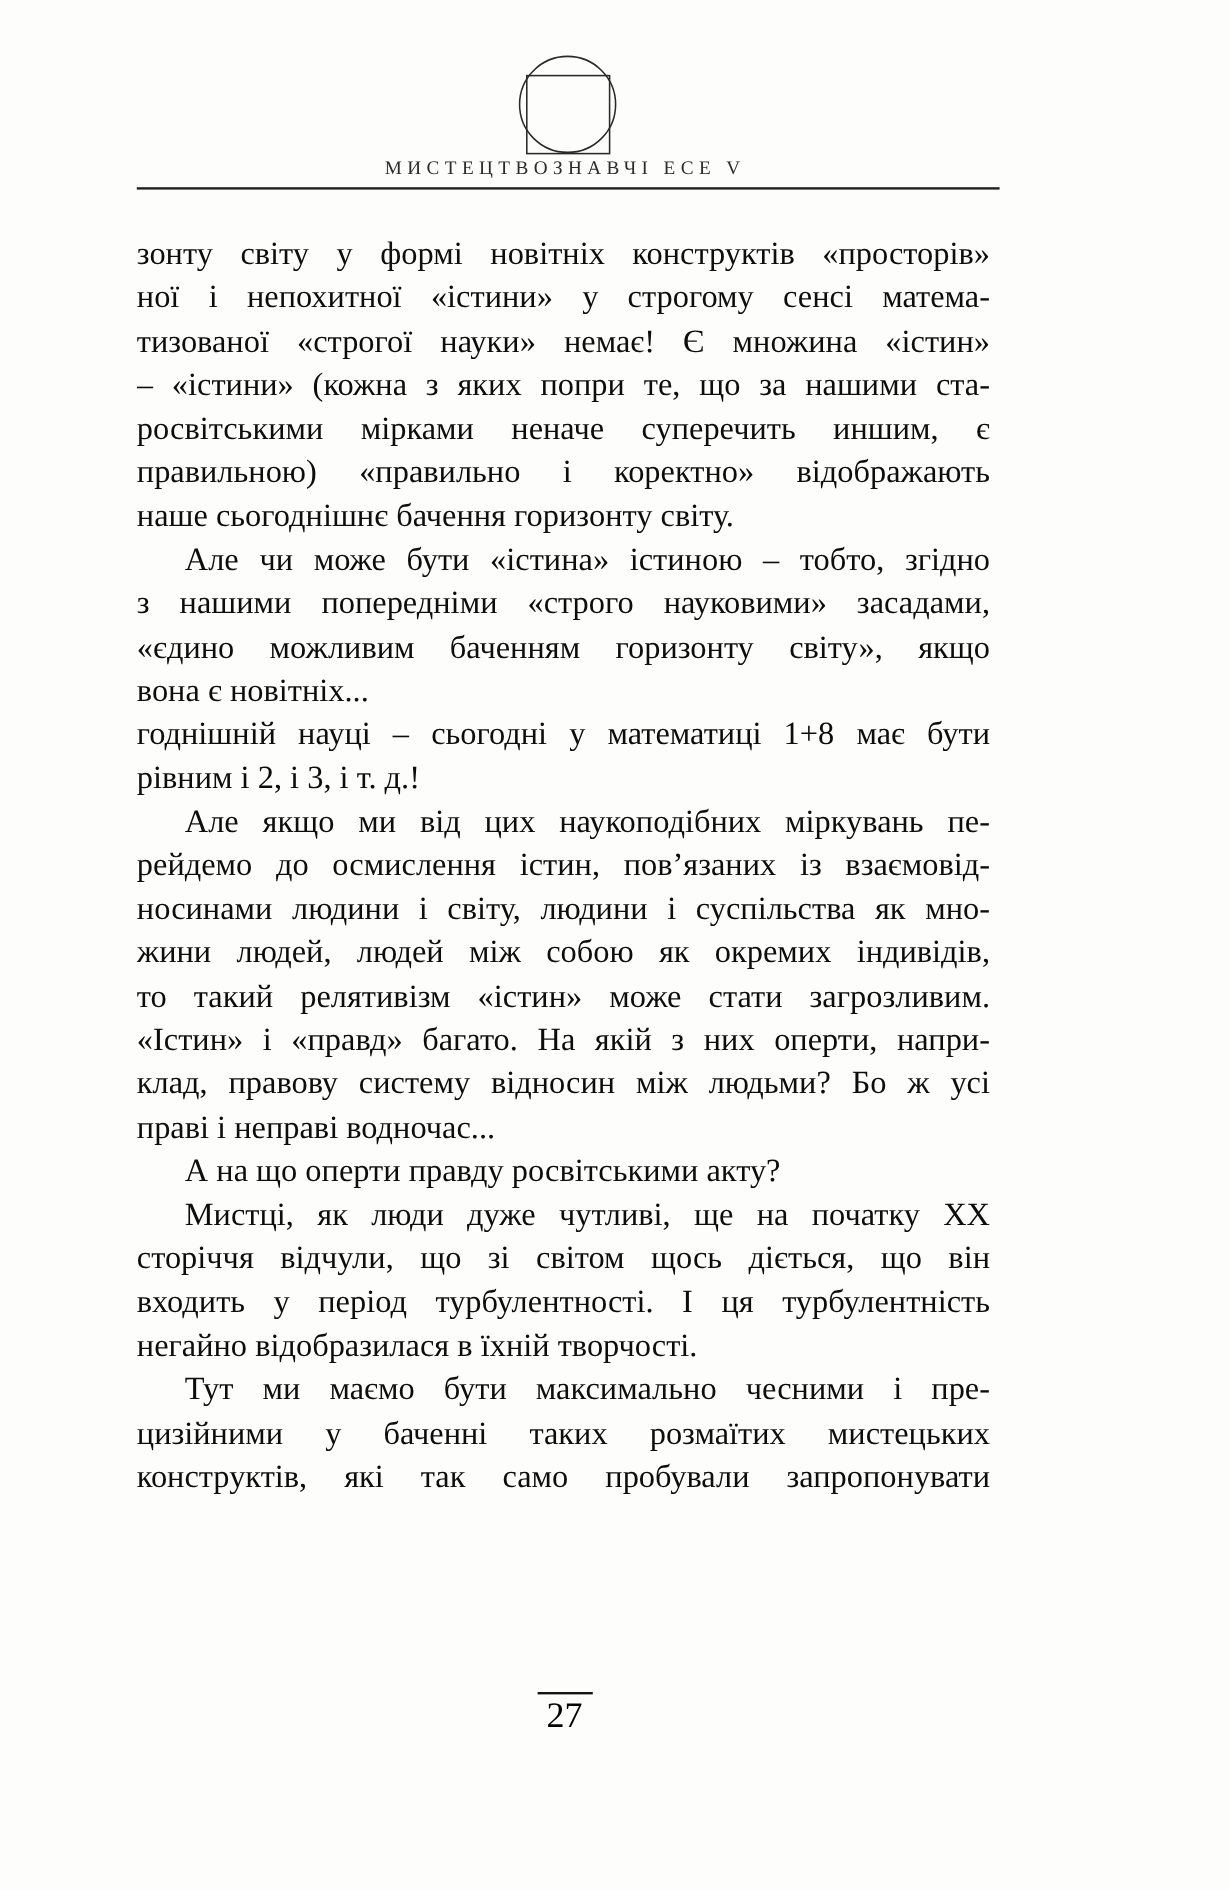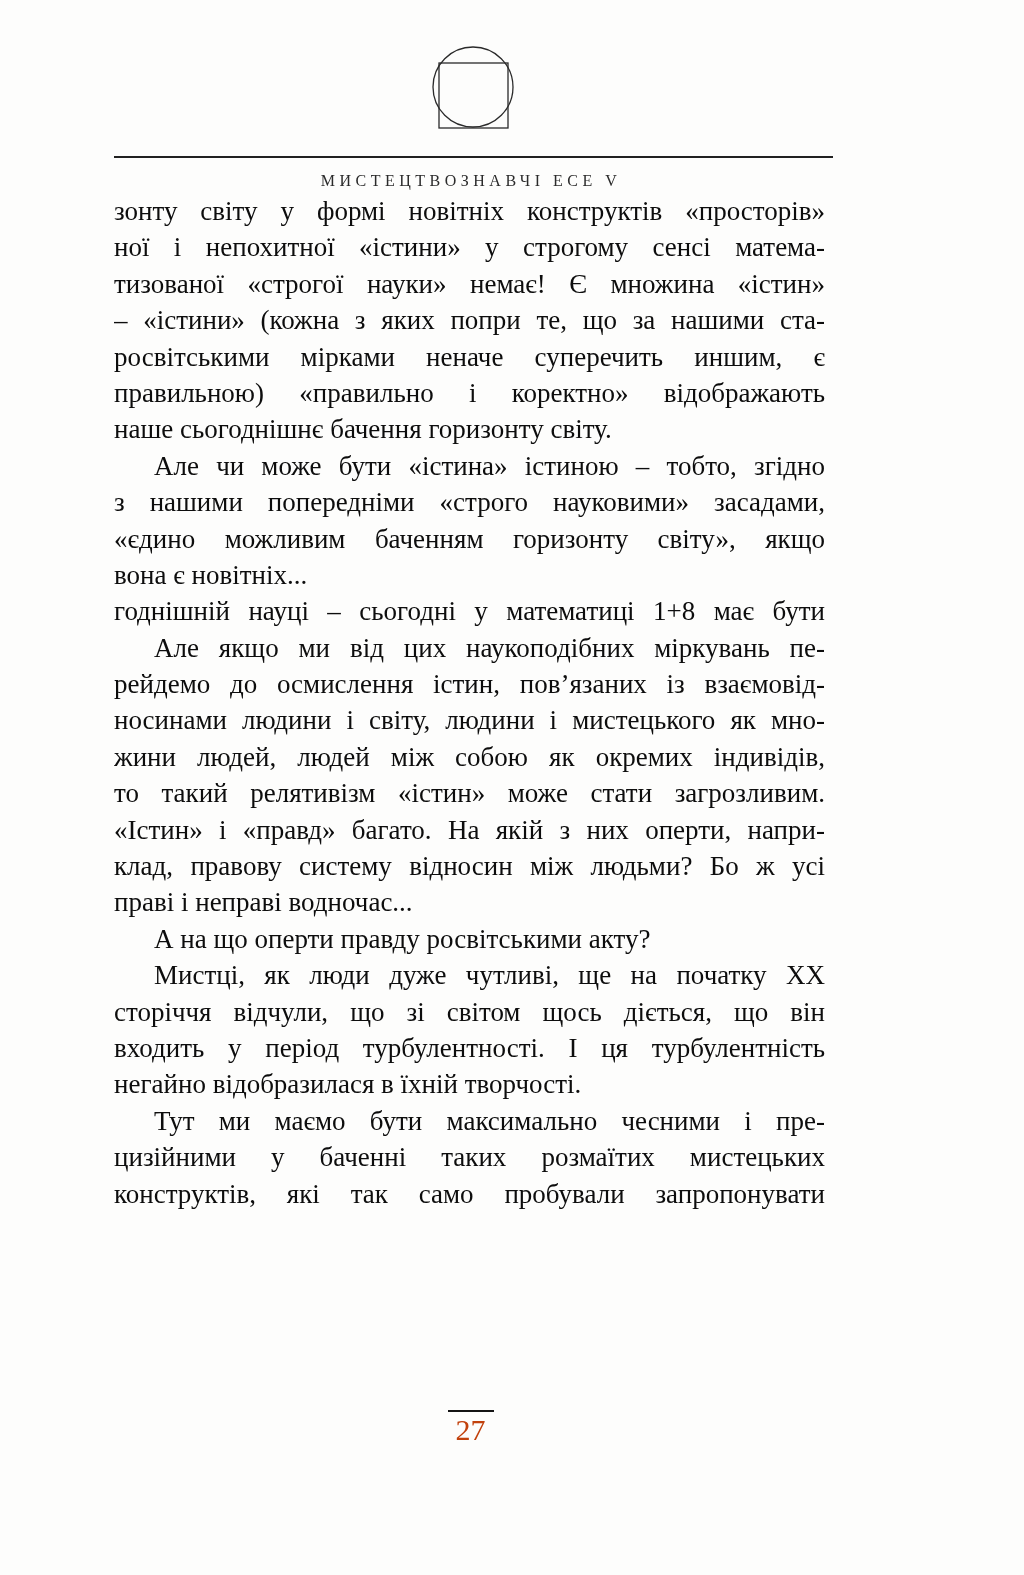--- a/index.html
+++ b/index.html
@@ -26,21 +26,20 @@
   .header-title {
     position: absolute;
     top: 132px;
     left: 115px;
     width: 712px;
     text-align: center;
     font-size: 16px;
     letter-spacing: 4.5px;
     color: #2b2b2b;
     white-space: nowrap;
-    margin-top: 40px;
   }
   .header-rule {
     position: absolute;
     top: 156px;
     left: 114px;
     width: 719px;
     border-top: 2px solid #212121;
     height: 0;
   }
   .body-text {
@@ -69,21 +68,21 @@
     top: 1410px;
     left: 115px;
     width: 711px;
     text-align: center;
   }
   .pagenum {
     display: inline-block;
     border-top: 2px solid #141414;
     padding: 1px 8px 0 8px;
     font-size: 30px;
-    color: #c2410c;
+    color: #000000;
     line-height: 1.1;
   }
 </style>
 </head>
 <body>
 
 <div class="page">
 
   <svg class="logo" viewBox="0 0 100 96" xmlns="http://www.w3.org/2000/svg">
     <circle cx="50" cy="45" r="40" fill="none" stroke="#2a2a2a" stroke-width="1.3"></circle>
@@ -100,23 +99,24 @@
       <div class="line j">тизованої «строгої науки» немає! Є множина «істин»</div>
       <div class="line j">– «істини» (кожна з яких попри те, що за нашими ста-</div>
       <div class="line j">росвітськими мірками неначе суперечить иншим, є</div>
       <div class="line j">правильною) «правильно і коректно» відображають</div>
       <div class="line">наше сьогоднішнє бачення горизонту світу.</div>
       <div class="line j indent">Але чи може бути «істина» істиною – тобто, згідно</div>
       <div class="line j">з нашими попередніми «строго науковими» засадами,</div>
       <div class="line j">«єдино можливим баченням горизонту світу», якщо</div>
       <div class="line">вона є новітніх...</div>
       <div class="line j">годнішній науці – сьогодні у математиці 1+8 має бути</div>
+      <div class="line">рівним і 2, і 3, і т. д.!</div>
       <div class="line j indent">Але якщо ми від цих наукоподібних міркувань пе-</div>
       <div class="line j">рейдемо до осмислення істин, пов’язаних із взаємовід-</div>
-      <div class="line j">носинами людини і світу, людини і мистецького як мно-</div>
+      <div class="line j">носинами людини і світу, людини і суспільства як мно-</div>
       <div class="line j">жини людей, людей між собою як окремих індивідів,</div>
       <div class="line j">то такий релятивізм «істин» може стати загрозливим.</div>
       <div class="line j">«Істин» і «правд» багато. На якій з них оперти, напри-</div>
       <div class="line j">клад, правову систему відносин між людьми? Бо ж усі</div>
       <div class="line">праві і неправі водночас...</div>
       <div class="line indent">А на що оперти правду росвітськими акту?</div>
       <div class="line j indent">Мистці, як люди дуже чутливі, ще на початку ХХ</div>
       <div class="line j">сторіччя відчули, що зі світом щось діється, що він</div>
       <div class="line j">входить у період турбулентності. І ця турбулентність</div>
       <div class="line">негайно відобразилася в їхній творчості.</div>

